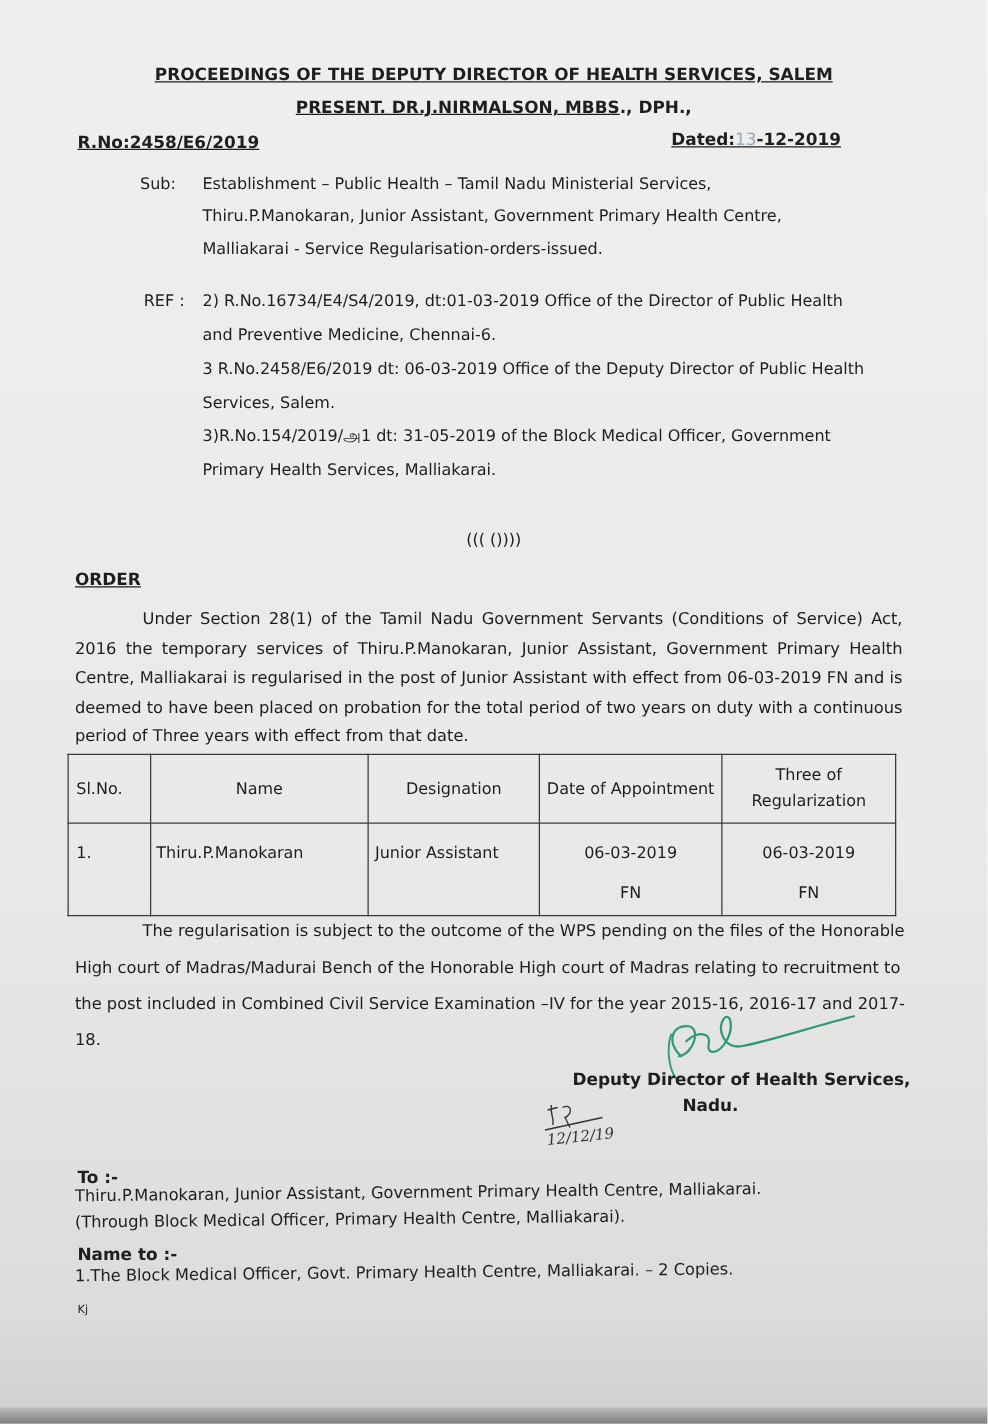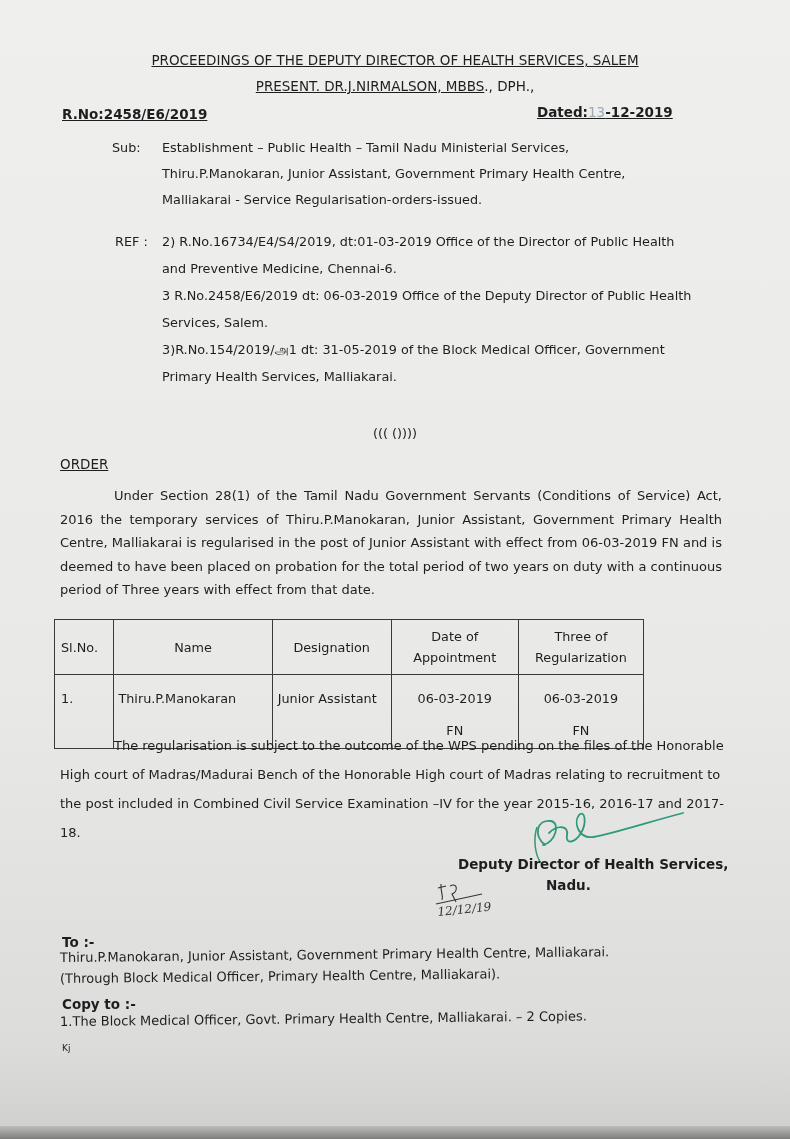--- a/index.html
+++ b/index.html
@@ -5,40 +5,40 @@
   html, body { margin: 0; padding: 0; }
   body {
     width: 790px; height: 1139px; overflow: hidden;
     background: linear-gradient(180deg, #efefee 0%, #e9e9e8 60%, #dcdcdb 92%, #cfcfce 100%);
     font-family: "DejaVu Sans", sans-serif;
     color: #1e1e1e;
     position: relative;
   }
   .abs { position: absolute; }
   .head1, .head2 {
-    left: 0; width: 790px; text-align: center; font-weight: normal; font-size: 13.5px;
+    left: 0; width: 790px; text-align: center; font-weight: bold; font-size: 13.5px;
   }
   .head1 { top: 52px; text-decoration: underline; }
   .head2 { top: 78px; }
   .head2 .u { text-decoration: underline; }
   .rno { left: 62px; top: 106px; font-weight: bold; font-size: 13.5px; text-decoration: underline; }
   .dated { left: 537px; top: 104px; font-weight: bold; font-size: 13.5px; text-decoration: underline; }
   .dated .hw { color: #9aa8b8; font-weight: normal; text-align: center; }
   .txt { font-size: 12.8px; line-height: 26px; }
   .sub-label { left: 112px; top: 135px; }
   .sub-body { left: 162px; top: 135px; width: 520px; }
   .ref-label { left: 115px; top: 229px; }
   .ref-body { left: 162px; top: 229px; width: 570px; }
   .ref-body .line { white-space: nowrap; height: 27px; }
   .sym { left: 0; width: 790px; text-align: center; top: 425px; font-size: 12.8px; }
-  .order-h { left: 60px; top: 456px; font-weight: normal; font-size: 13.5px; text-decoration: underline; }
+  .order-h { left: 60px; top: 456px; font-weight: bold; font-size: 13.5px; text-decoration: underline; }
   .order-p { left: 60px; top: 484px; width: 662px; font-size: 13px; line-height: 23.6px; text-align: justify; }
   .order-p .indent { display: inline-block; width: 54px; }
   table.reg {
-    position: absolute; left: 54px; top: 619px; width: 590px;
+    position: absolute; left: 54px; top: 603px; width: 663px;
     border-collapse: collapse; font-size: 12.8px;
   }
   table.reg td, table.reg th {
     border: 1.3px solid #3a3a3a; font-weight: normal; vertical-align: top;
   }
   table.reg th { height: 52px; vertical-align: middle; text-align: center; line-height: 21px; }
   table.reg td { height: 64px; padding-top: 8px; line-height: 32px; }
   .c-sl { width: 58px; text-align: left !important; padding-left: 6px; }
   .c-name { width: 168px; }
   .c-des { width: 130px; }
@@ -132,17 +132,17 @@
 
 <svg class="abs initials" viewBox="0 0 70 40">
   <path d="M6 8 L14 6 M9 4 C8 12 12 16 10 20 M18 6 C26 2 26 12 20 14 L24 22" fill="none" stroke="#333" stroke-width="1.1"></path>
   <path d="M4 24 L50 14" fill="none" stroke="#333" stroke-width="1.1"></path>
   <text x="6" y="36" font-size="12" fill="#333" font-family="DejaVu Serif, serif" font-style="italic" transform="rotate(-6 6 36)">12/12/19</text>
 </svg>
 
 <div class="abs to-h">To :-</div>
 <div class="abs to-l1">Thiru.P.Manokaran, Junior Assistant, Government Primary Health Centre, Malliakarai.</div>
 <div class="abs to-l2">(Through Block Medical Officer, Primary Health Centre, Malliakarai).</div>
-<div class="abs cc-h">Copy to :-</div>
+<div class="abs cc-h">Name to :-</div>
 <div class="abs cc-l1">1.The Block Medical Officer, Govt. Primary Health Centre, Malliakarai. – 2 Copies.</div>
 <div class="abs kj">Kj</div>
 
 <div class="abs bottom-edge"></div>
 
 </body></html>

